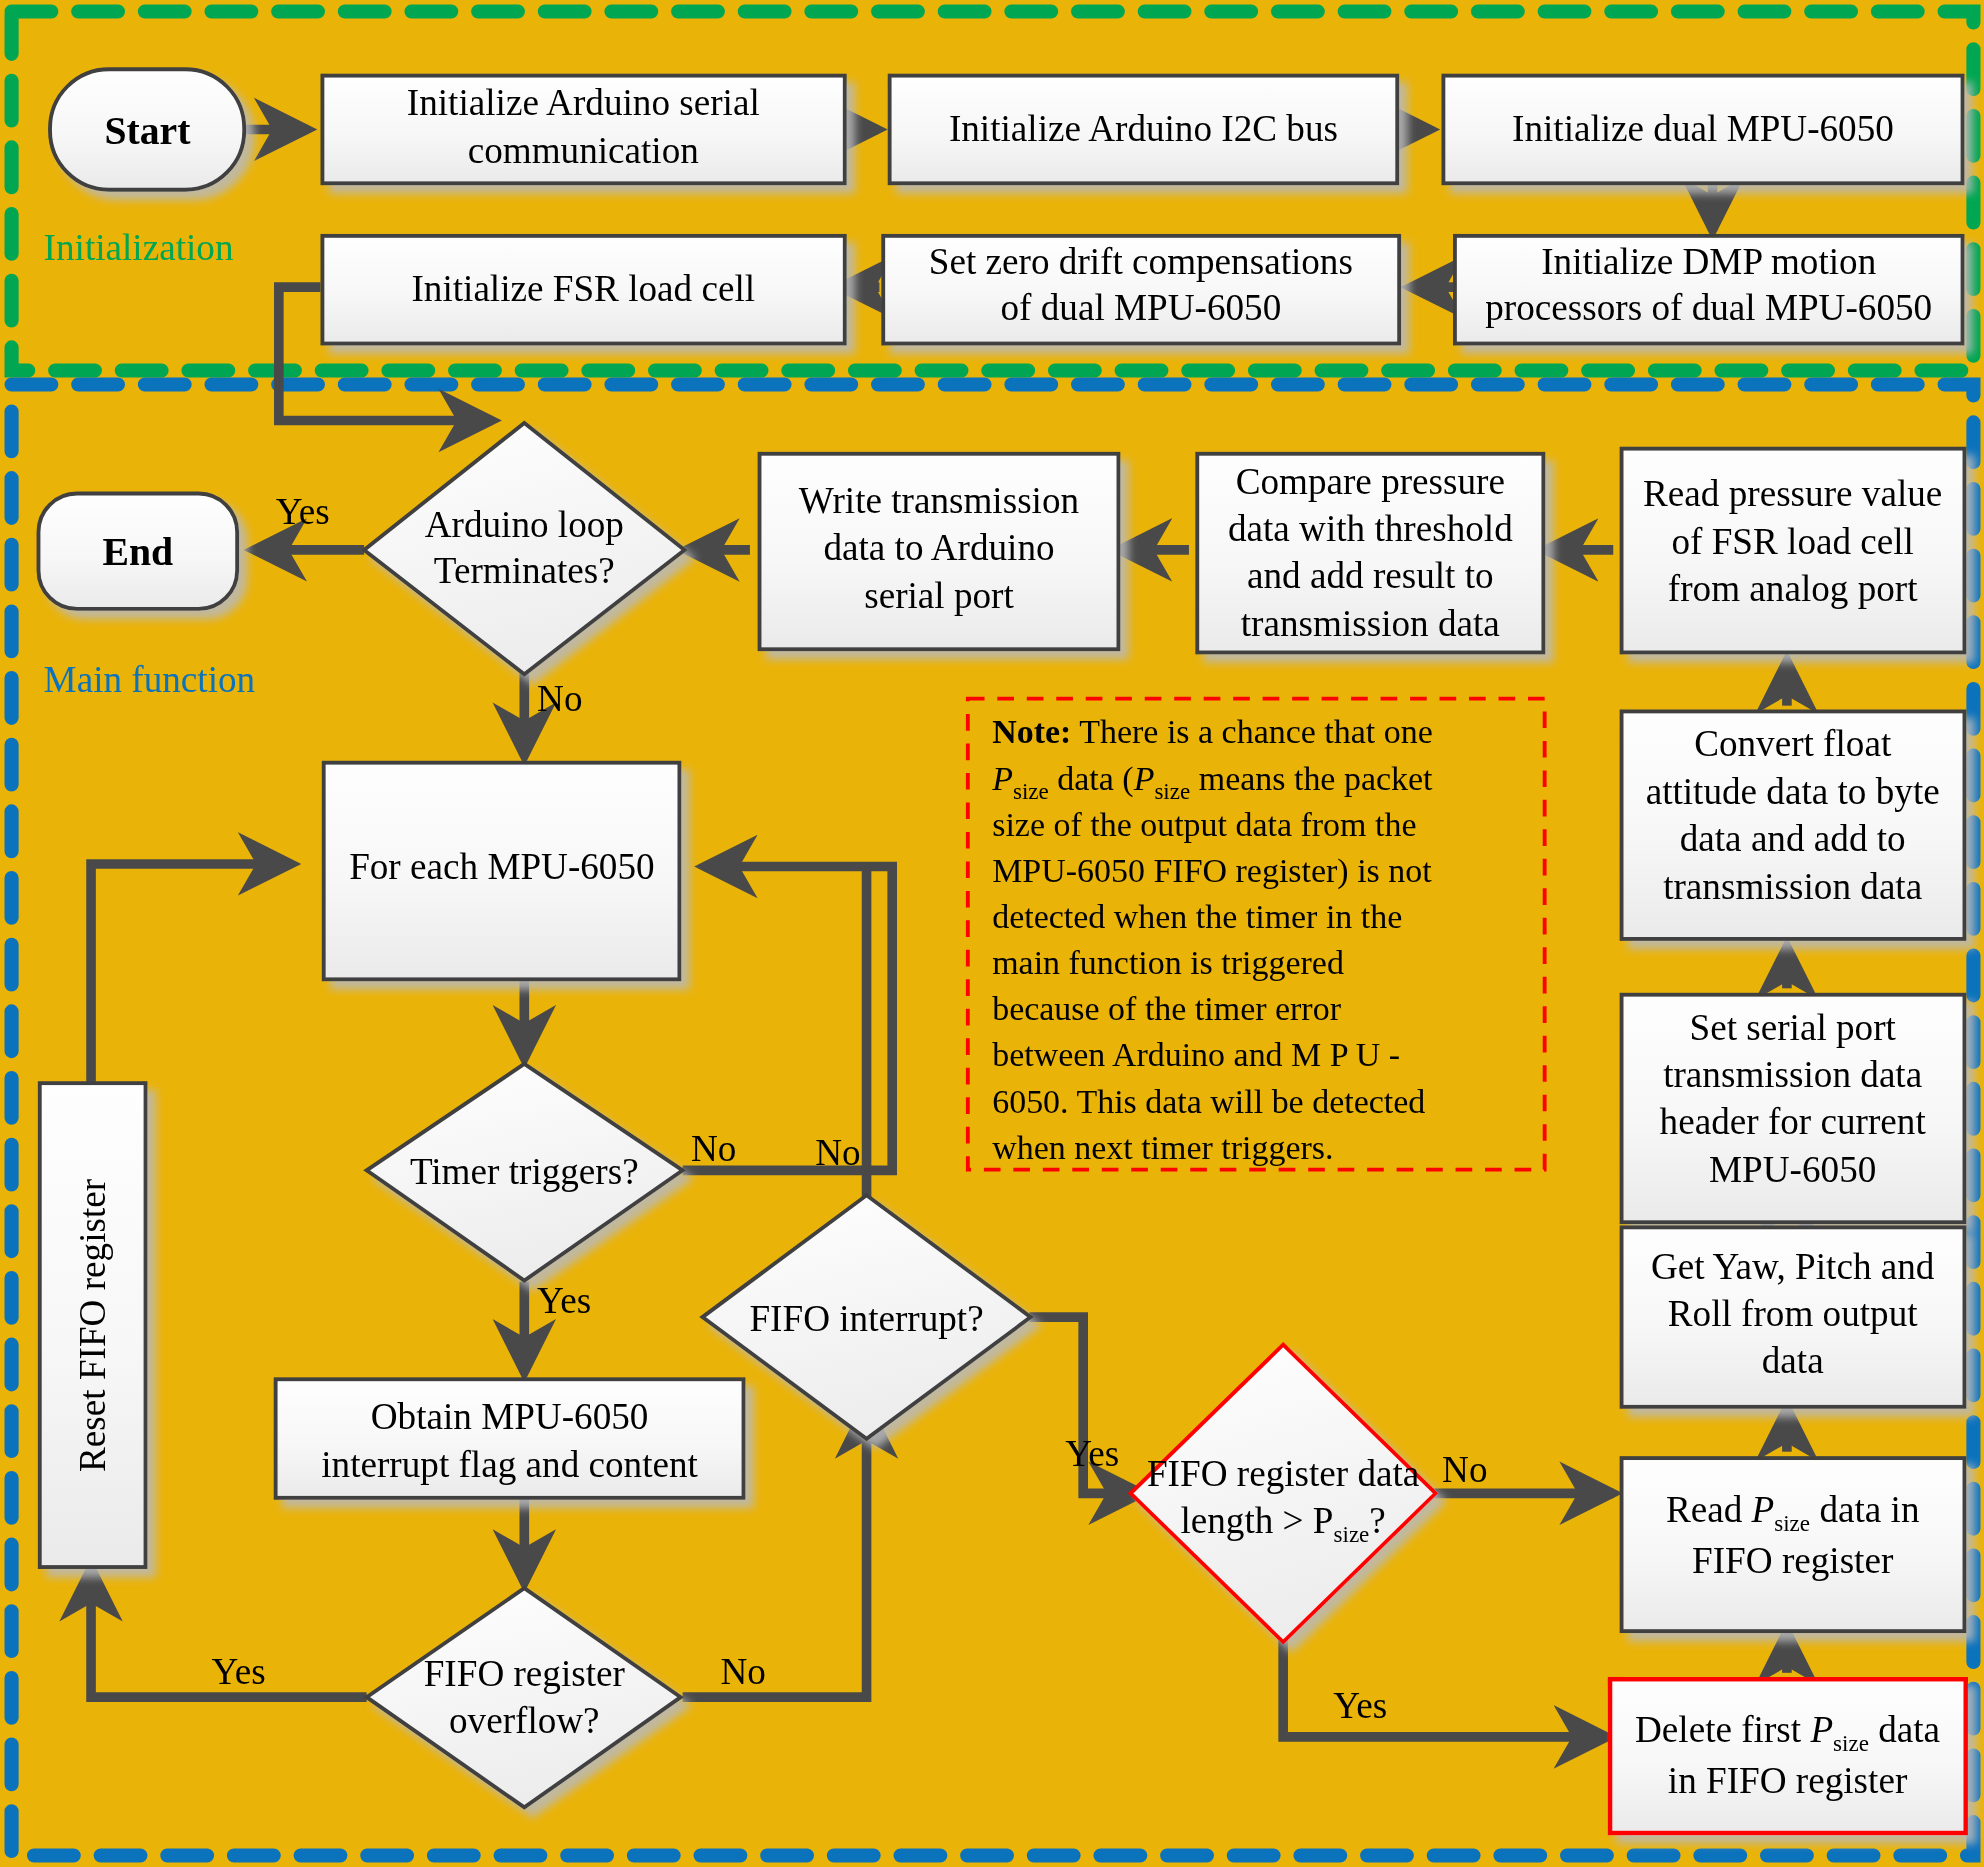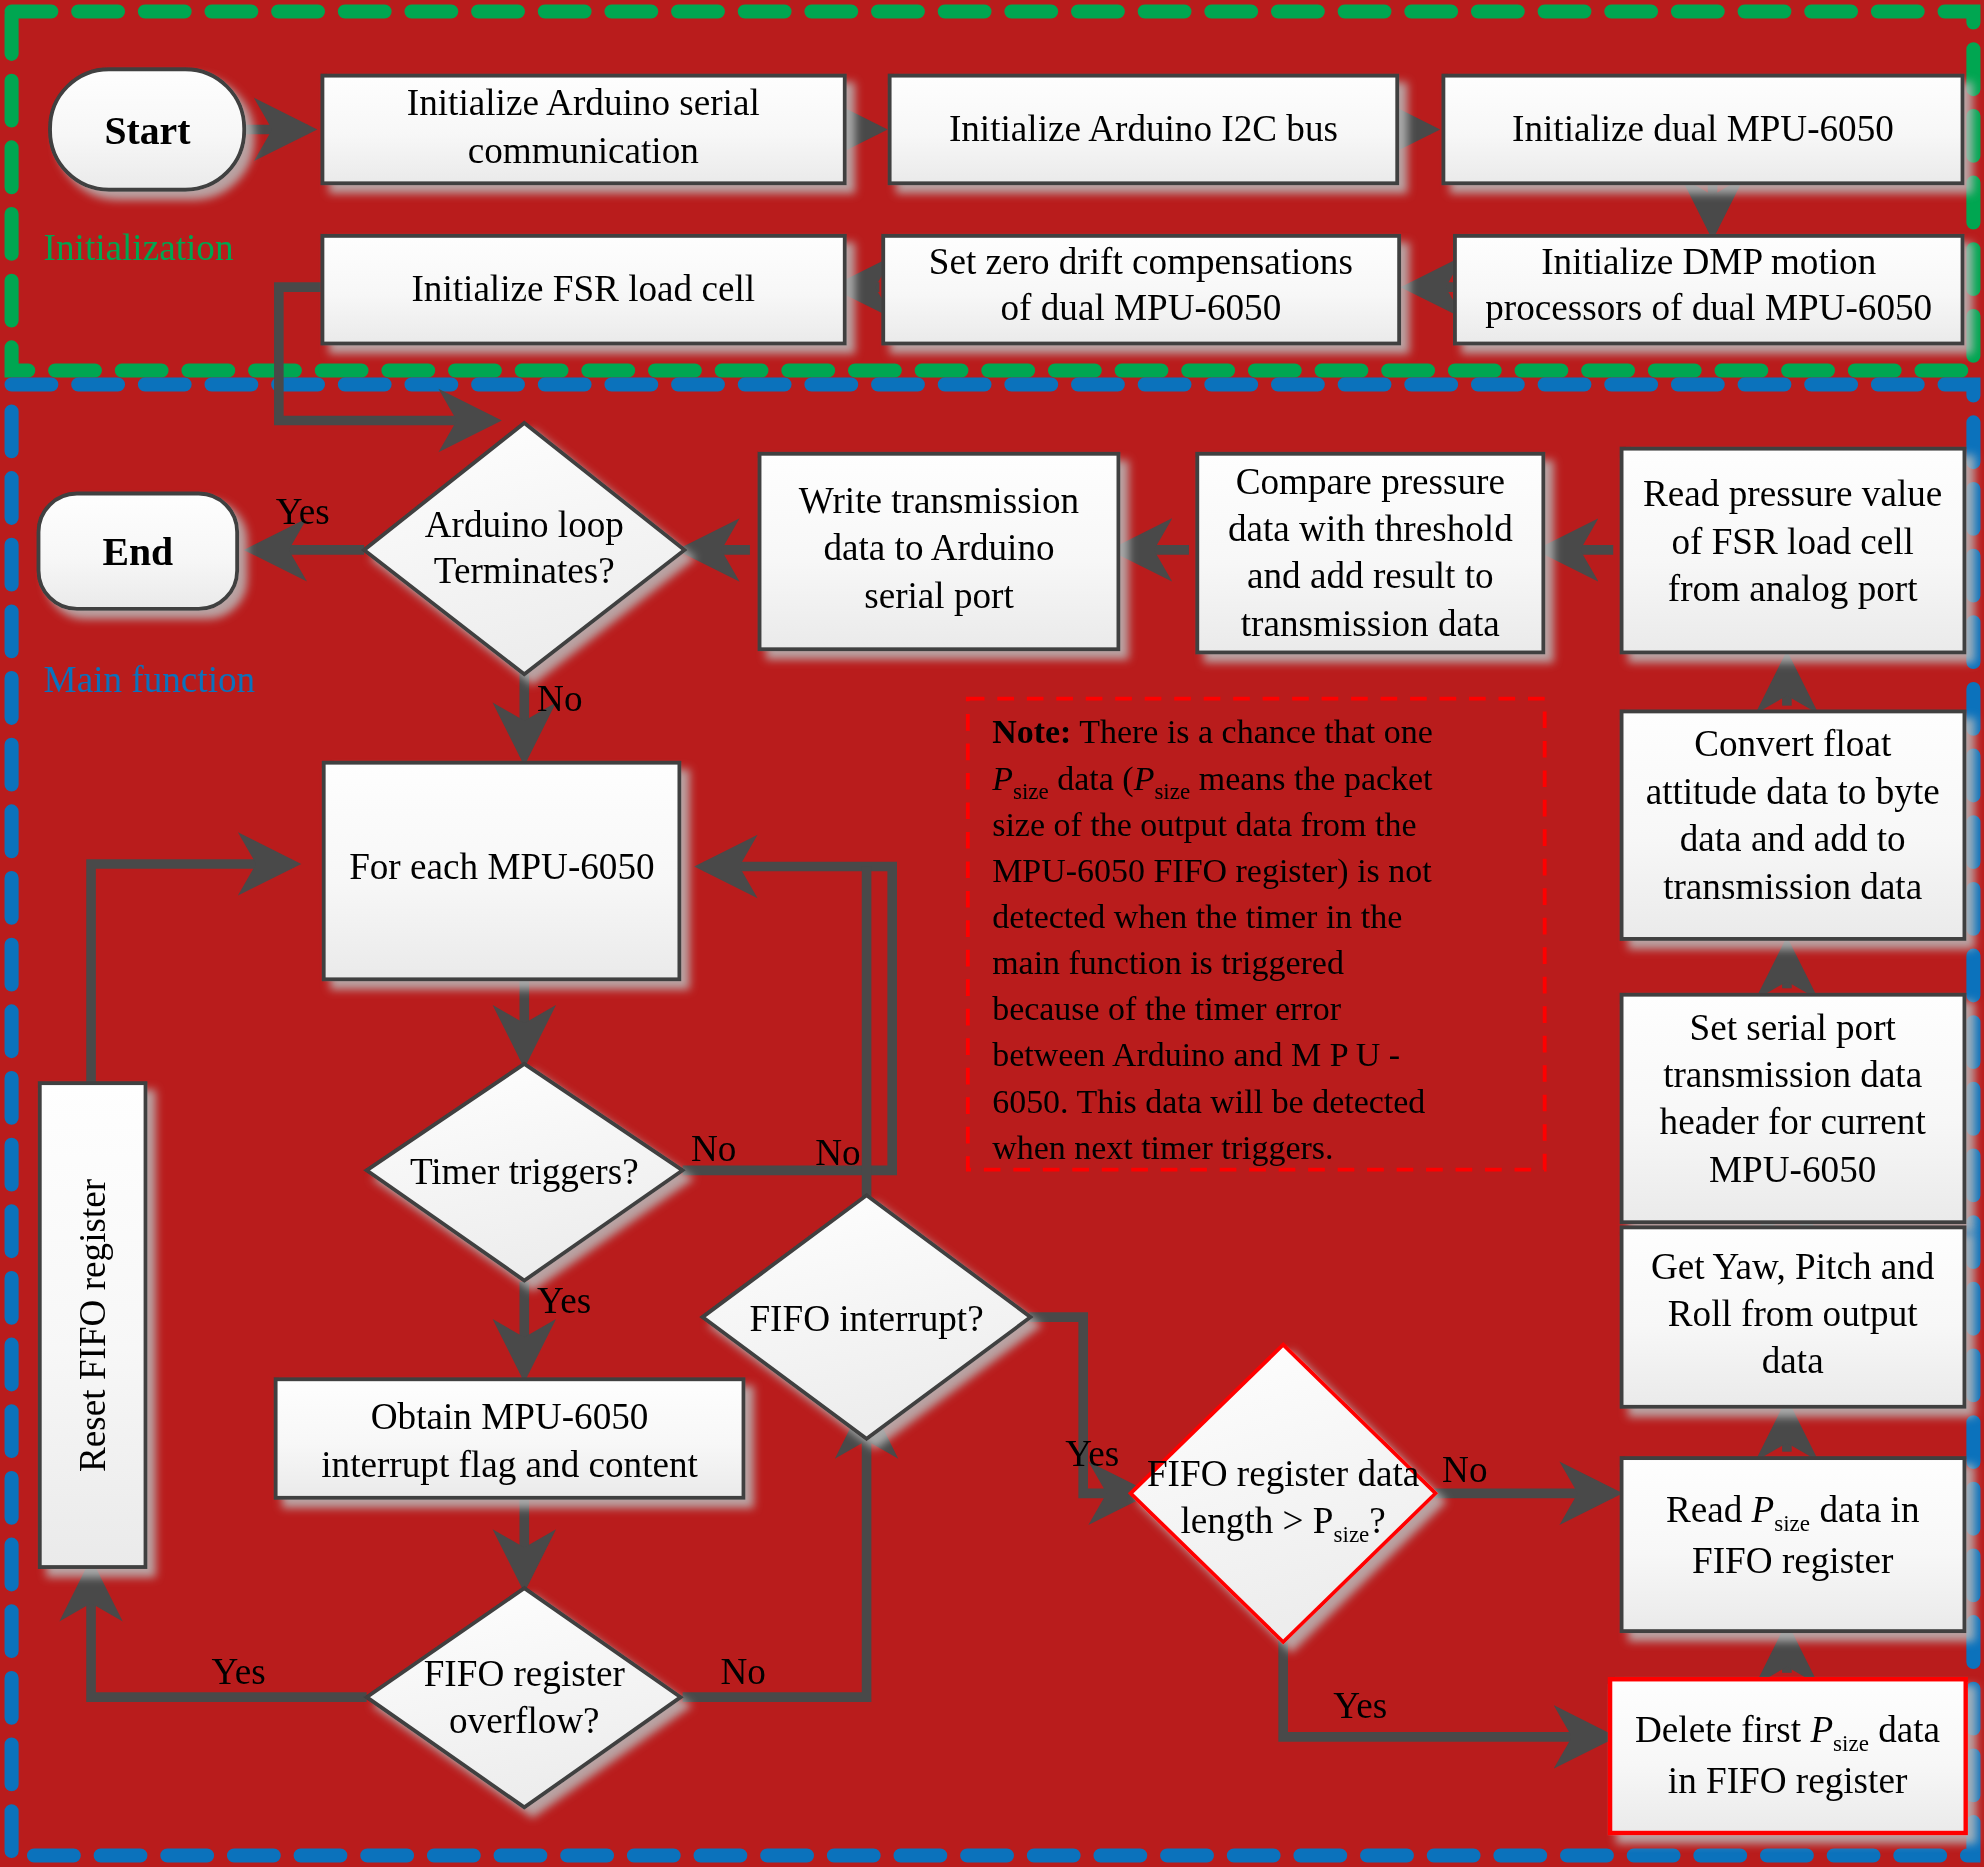--- a/index.html
+++ b/index.html
@@ -1,17 +1,17 @@
 <!DOCTYPE html>
 <html style="font-size:10.3px"><head>
 <meta charset="utf-8">
 <style>
   html,body{margin:0;padding:0;background:#ffffff;}
   body{font-family:"Liberation Serif", serif;}
-  #stage{position:relative;width:1985px;height:1867px;background:#b91c1c;overflow:hidden;}
+  #stage{position:relative;width:1985px;height:1867px;background:#eab308;overflow:hidden;}
   svg{position:absolute;left:0;top:0;width:1985px;height:1867px;}
   .nodeLabel{font-family:"Liberation Serif", serif;fill:#000;text-anchor:middle;}
   .boxtext{font-size:58px;}
   .yn{font-size:58px;font-family:"Liberation Serif", serif;fill:#000;}
   .termtext{font-size:62px;font-weight:bold;}
   .secLabel{font-size:58px;font-family:"Liberation Serif", serif;}
   .noteTxt{font-size:53px;font-family:"Liberation Serif", serif;fill:#000;}
   .sub{font-size:36px;}
 </style>
 </head>

